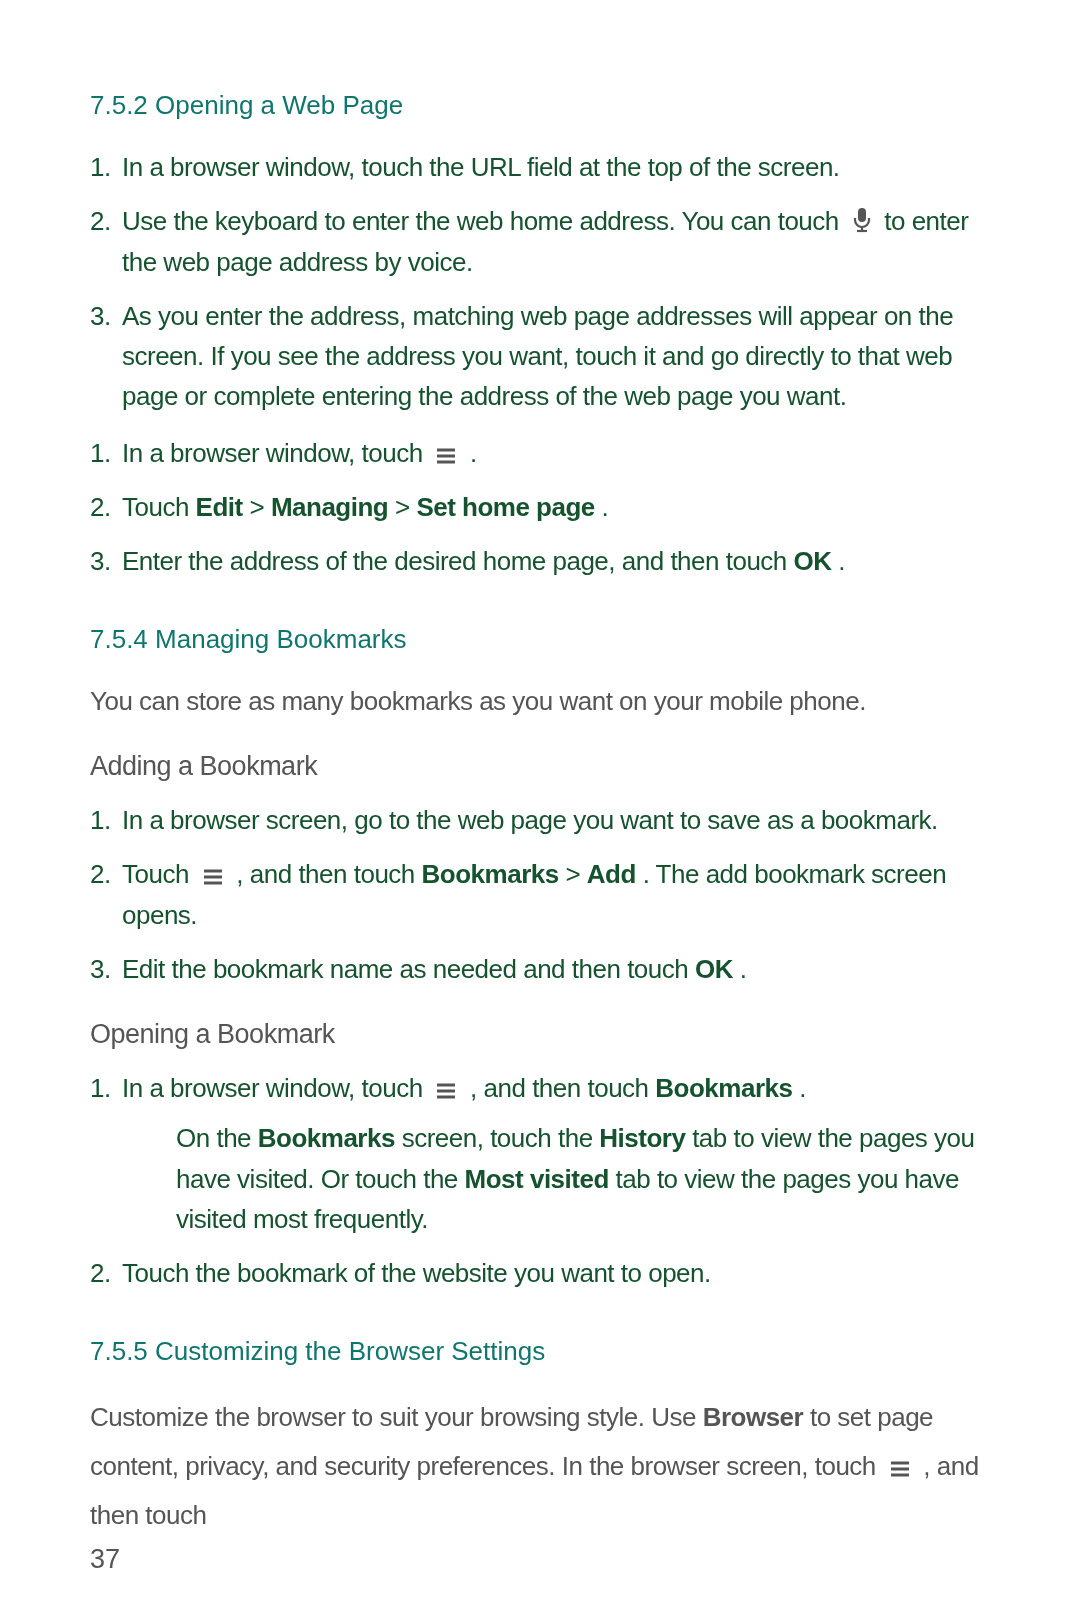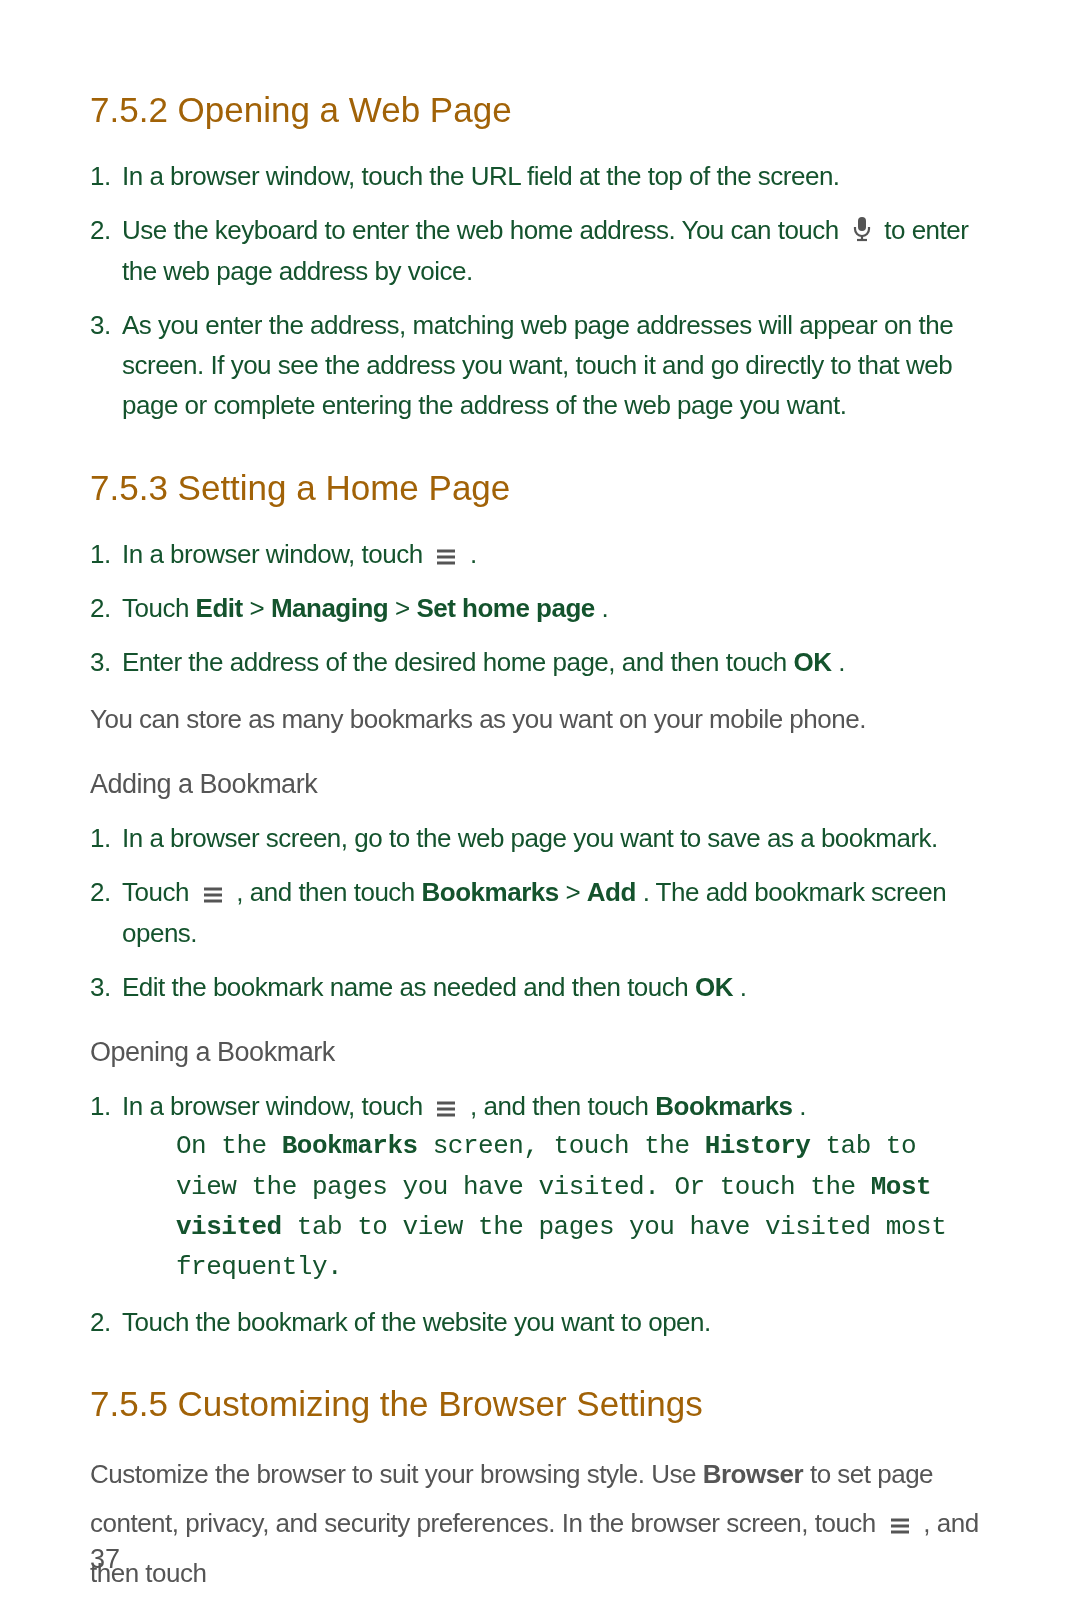--- a/index.html
+++ b/index.html
@@ -15,22 +15,22 @@
     height: 1617px;
     padding: 90px 90px 0 90px;
     color: #555;
     font-family: Arial, Helvetica, sans-serif;
     letter-spacing: -0.5px;
     position: relative;
   }
   h2 {
     font-family: Arial, Helvetica, sans-serif;
     font-weight: 400;
-    color: #a16207;
-    font-size: 35px;
+    color: #0f766e;
+    font-size: 26px;
     letter-spacing: 0;
     margin: 0 0 26px 0;
   }
   h2.spaced {
     margin-top: 42px;
   }
   h3 {
     font-family: Arial, Helvetica, sans-serif;
     font-weight: 400;
     color: #555;
@@ -61,21 +61,21 @@
   }
   ol > li::before {
     content: counter(item) ".";
     position: absolute;
     left: 0;
     top: 0;
   }
   .indent {
     display: block;
     padding-left: 54px;
-    font-family: Liberation Mono, monospace;
+    margin-top: 10px;
   }
   b { font-weight: 700; }
   .icon-inline {
     display: inline-block;
     vertical-align: -3px;
     margin: 0 6px;
   }
   .icon-inline svg { display: block; }
   .pnum {
     position: absolute;
@@ -102,21 +102,20 @@
           <path d="M3 11 v2 a7 7 0 0 0 14 0 v-2" fill="none" stroke="#555" stroke-width="2.2"></path>
           <line x1="10" y1="20" x2="10" y2="24" stroke="#555" stroke-width="2.2"></line>
           <line x1="5" y1="24" x2="15" y2="24" stroke="#555" stroke-width="2.2"></line>
         </svg>
       </span>
       <span> to enter the web page address by voice.</span>
     </li>
     <li>As you enter the address, matching web page addresses will appear on the screen. If you see the address you want, touch it and go directly to that web page or complete entering the address of the web page you want.</li>
   </ol>
 
-  <h2 class="spaced">7.5.3  Setting a Home Page</h2>
   <ol>
     <li>
       <span>In a browser window, touch </span>
       <span class="icon-inline">
         <svg width="22" height="18" viewBox="0 0 22 18">
           <line x1="2" y1="3" x2="20" y2="3" stroke="#555" stroke-width="3"></line>
           <line x1="2" y1="9" x2="20" y2="9" stroke="#555" stroke-width="3"></line>
           <line x1="2" y1="15" x2="20" y2="15" stroke="#555" stroke-width="3"></line>
         </svg>
       </span>
@@ -131,20 +130,21 @@
       <b>Set home page</b>
       <span>.</span>
     </li>
     <li>
       <span>Enter the address of the desired home page, and then touch </span>
       <b>OK</b>
       <span>.</span>
     </li>
   </ol>
 
+  <h2 class="spaced">7.5.4  Managing Bookmarks</h2>
   <p class="body">You can store as many bookmarks as you want on your mobile phone.</p>
 
   <h3>Adding a Bookmark</h3>
   <ol>
     <li>In a browser screen, go to the web page you want to save as a bookmark.</li>
     <li>
       <span>Touch </span>
       <span class="icon-inline">
         <svg width="22" height="18" viewBox="0 0 22 18">
           <line x1="2" y1="3" x2="20" y2="3" stroke="#555" stroke-width="3"></line>

